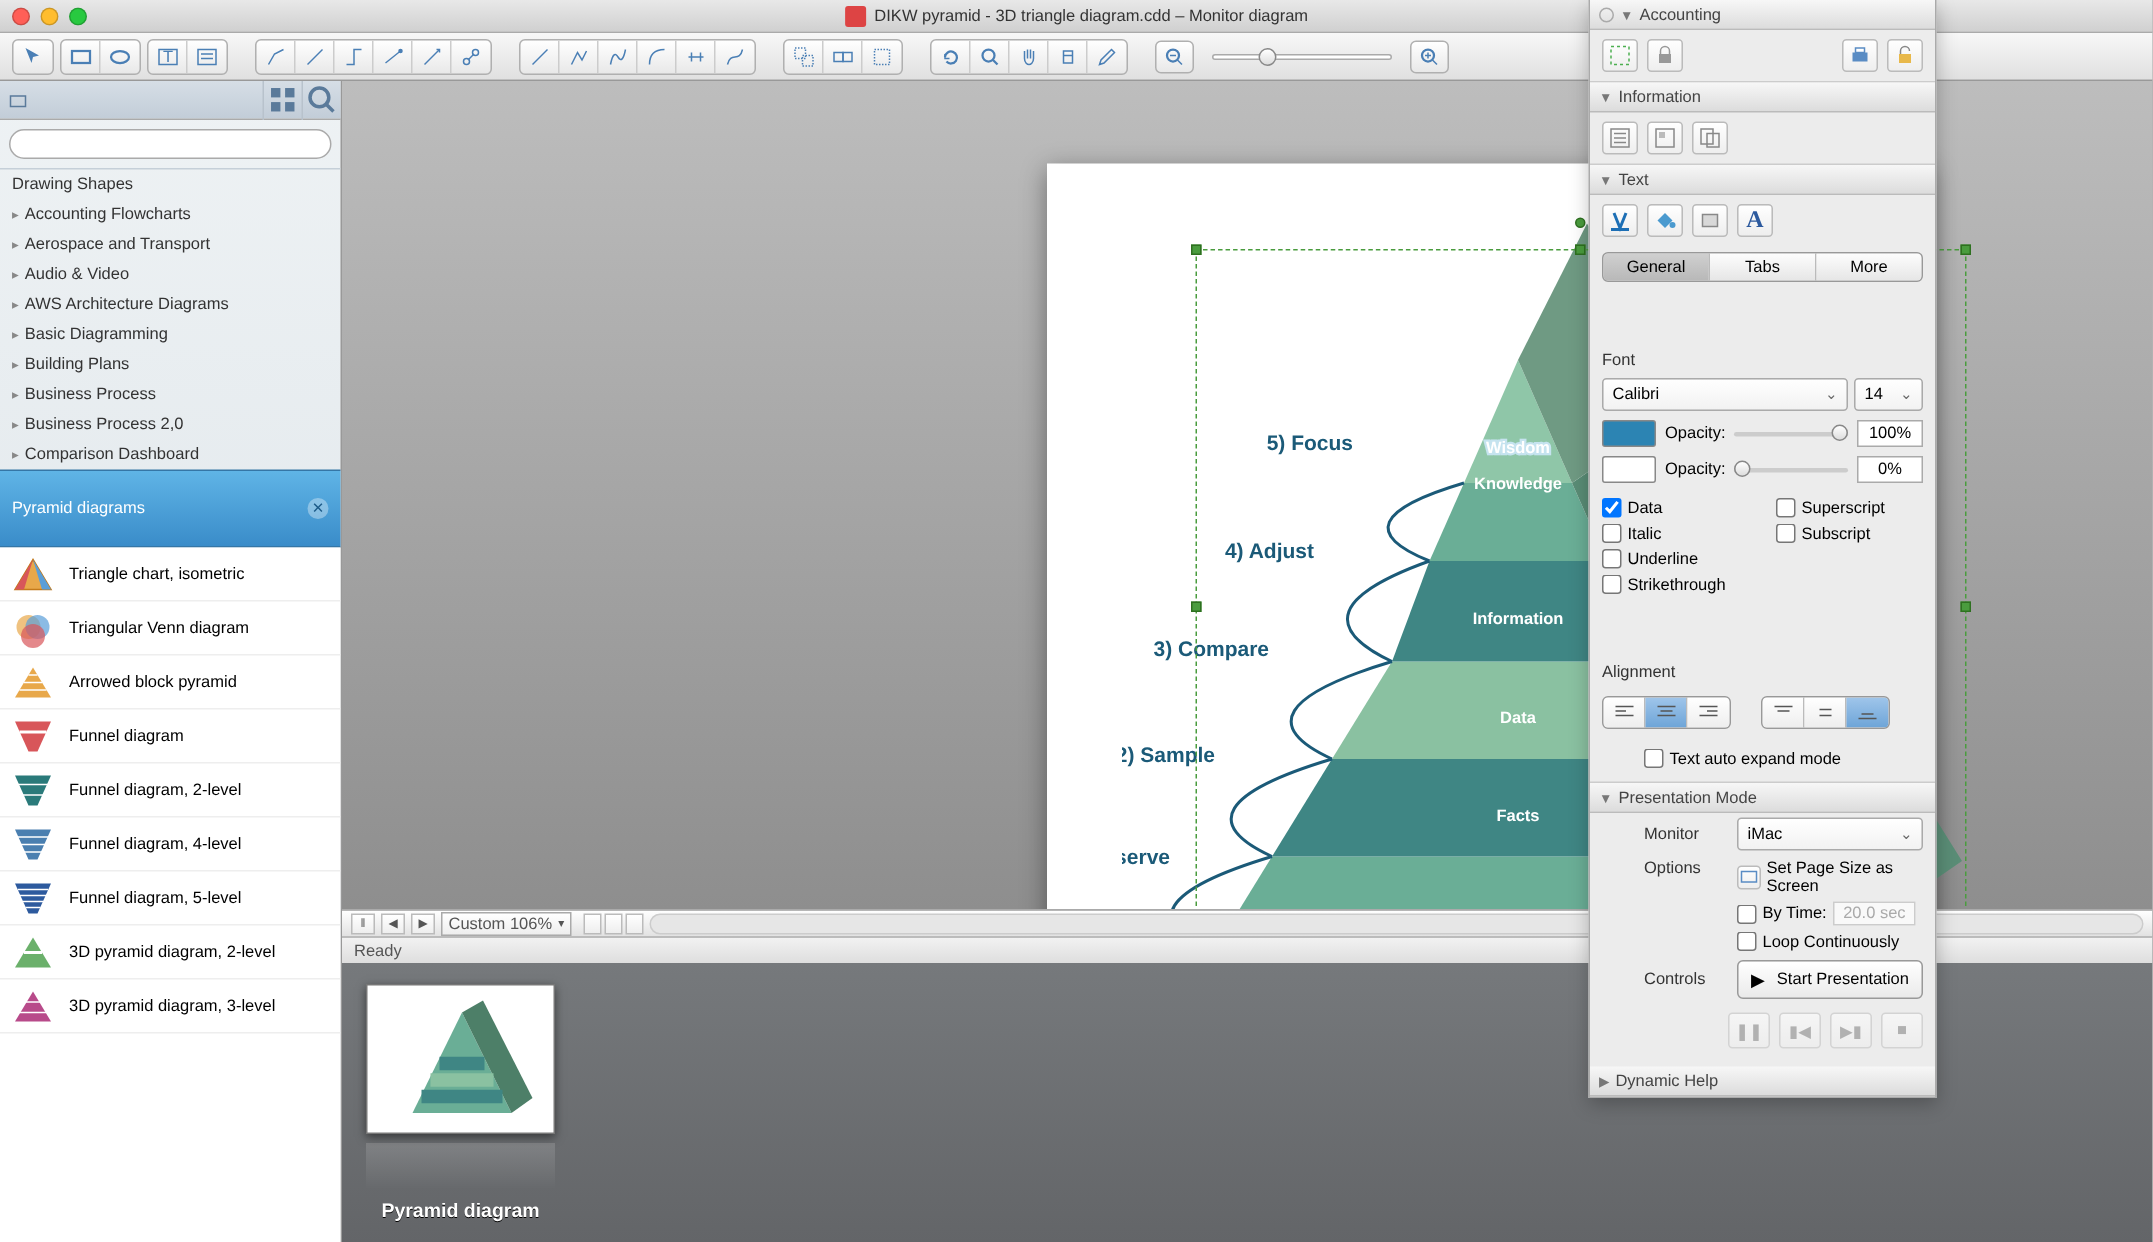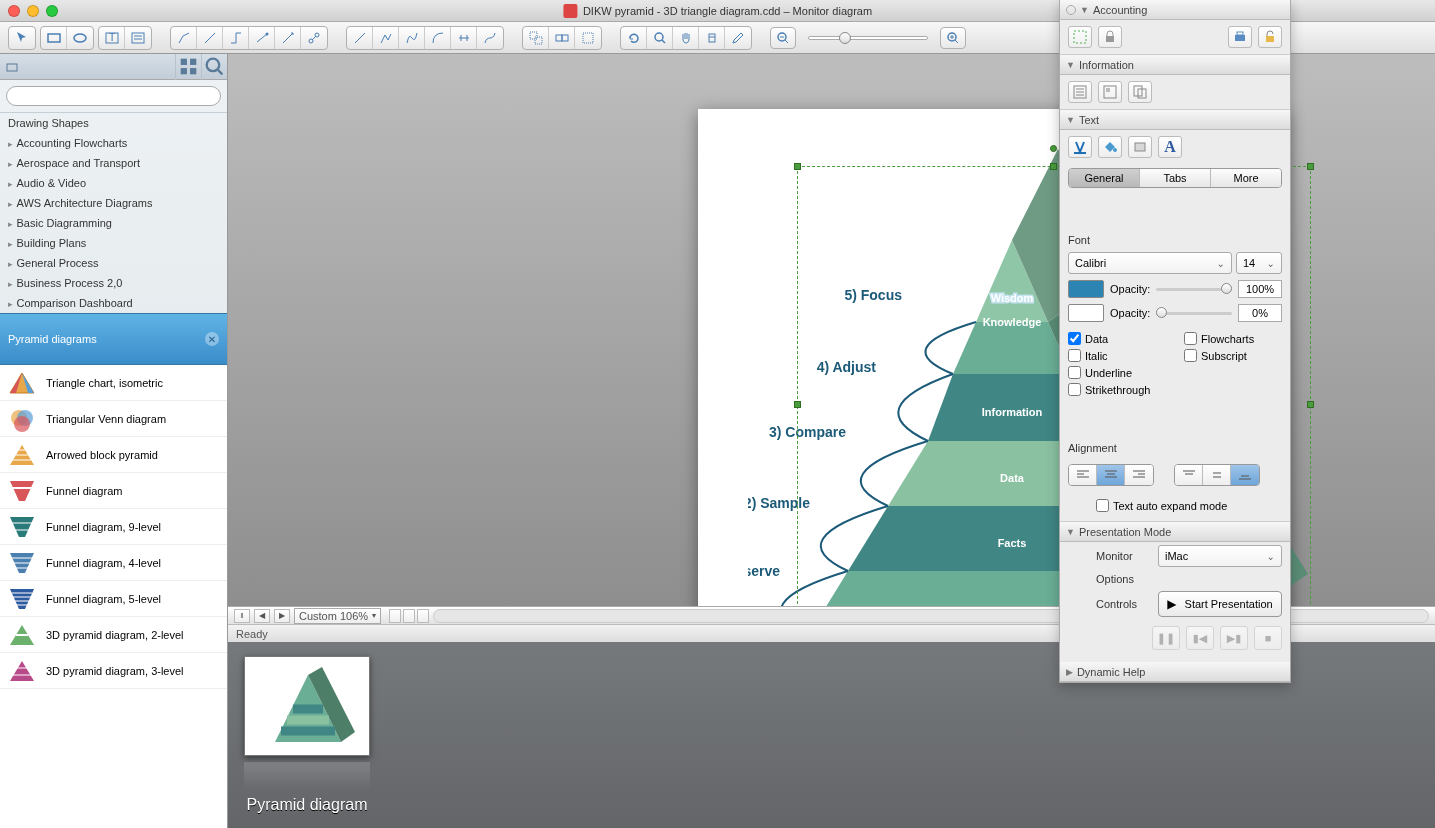--- a/index.html
+++ b/index.html
@@ -57,21 +57,21 @@
 .stat-btn { width: 16px; height: 14px; border: 1px solid #bbb; background: linear-gradient(#fff,#eee); display: flex; align-items: center; justify-content: center; font-size: 8px; }
 .zoom-select { height: 16px; border: 1px solid #aaa; padding: 0 4px; background: linear-gradient(#fff,#eee); display: flex; align-items: center; gap: 4px; justify-content: center; }
 .hscroll { flex: 1; height: 14px; background: #e6e6e6; border: 1px solid #ccc; border-radius: 7px; }
 .ready-bar { height: 18px; background: linear-gradient(#f2f2f2,#dedede); border-top: 1px solid #bbb; padding: 0 8px; display: flex; align-items: center; font-size: 11px; color: #555; }
 
 
 .slide-strip { height: 186px; background: linear-gradient(180deg,#76797c,#636568); padding: 14px; display: flex; gap: 12px; }
 .slide-thumb { width: 130px; display: flex; flex-direction: column; align-items: center; gap: 6px; }
 .slide-img { width: 126px; height: 100px; background: #fff; border: 1px solid #777; box-shadow: 0 2px 6px rgba(0,0,0,0.5); position: relative; }
 .slide-reflect { width: 126px; height: 40px; background: linear-gradient(180deg, rgba(255,255,255,0.15), rgba(255,255,255,0)); }
-.slide-name { color: #fff; font-size: 16px; text-shadow: 0 1px 0 #000; }
+.slide-name { color: #fff; font-size: 13px; text-shadow: 0 1px 0 #000; font-weight: bold; }
 
 
 .inspector { position: absolute; right: 144px; top: 0; width: 232px; background: #ececec; border: 1px solid #aaa; border-top: none; box-shadow: 0 4px 12px rgba(0,0,0,0.25); display: flex; flex-direction: column; font-size: 11px; z-index: 100; }
 .insp-panel-hdr { height: 20px; background: linear-gradient(#f7f7f7,#dcdcdc); border-bottom: 1px solid #bbb; display: flex; align-items: center; padding: 0 6px; gap: 4px; color: #444; }
 .insp-panel-hdr .disc { font-size: 9px; color: #777; }
 .insp-body { padding: 6px 8px; display: flex; flex-direction: column; gap: 6px; border-bottom: 1px solid #ccc; }
 .icon-row { display: flex; gap: 6px; }
 .insp-icon { width: 24px; height: 22px; border: 1px solid #bbb; background: linear-gradient(#fff,#eee); border-radius: 3px; display: flex; align-items: center; justify-content: center; }
 .seg-tabs { display: flex; border: 1px solid #999; border-radius: 4px; overflow: hidden; margin: 4px 8px; }
 .seg-tab { flex: 1; text-align: center; padding: 3px 0; background: linear-gradient(#fdfdfd,#e6e6e6); border-right: 1px solid #bbb; }
@@ -321,21 +321,21 @@
     </div>
     <div class="sb-search"><input type="text" placeholder="" style=""></div>
     <div class="sb-cat" style="padding-left:8px;font-weight:normal">Drawing Shapes</div>
     <div id="sb-cats">
         <div class="sb-cat expand">Accounting Flowcharts</div>
         <div class="sb-cat expand">Aerospace and Transport</div>
         <div class="sb-cat expand">Audio &amp; Video</div>
         <div class="sb-cat expand">AWS Architecture Diagrams</div>
         <div class="sb-cat expand">Basic Diagramming</div>
         <div class="sb-cat expand">Building Plans</div>
-        <div class="sb-cat expand">General Process</div>
+        <div class="sb-cat expand">Business Process</div>
         <div class="sb-cat expand">Business Process 2,0</div>
         <div class="sb-cat expand">Comparison Dashboard</div>
       </div>
     <div class="sb-sectiontitle">
       <span>Pyramid diagrams</span>
       <span class="sb-close">✕</span>
     </div>
     <div class="shape-list" id="shape-list">
         <div class="shape-item">
           <div class="shape-thumb">
@@ -378,21 +378,21 @@
           <span>Funnel diagram</span>
         </div>
         <div class="shape-item">
           <div class="shape-thumb">
             <svg width="30" height="26">
               <polygon points="3,3 27,3 18,23 12,23" fill="#2a7a7a"></polygon>
               <line x1="5" y1="9" x2="25" y2="9" stroke="#fff"></line>
               <line x1="8" y1="16" x2="22" y2="16" stroke="#fff"></line>
             </svg>
           </div>
-          <span>Funnel diagram, 9-level</span>
+          <span>Funnel diagram, 2-level</span>
         </div>
         <div class="shape-item">
           <div class="shape-thumb">
             <svg width="30" height="26">
               <polygon points="3,3 27,3 18,23 12,23" fill="#4a7fb0"></polygon>
               <line x1="5" y1="8" x2="25" y2="8" stroke="#fff"></line>
               <line x1="7" y1="13" x2="23" y2="13" stroke="#fff"></line>
               <line x1="9" y1="18" x2="21" y2="18" stroke="#fff"></line>
             </svg>
           </div>
@@ -647,21 +647,21 @@
         </div>
       <div class="op-val">0%</div>
     </div>
     <div class="cb-row">
       <label class="cb">
           <input type="checkbox" checked="" style="">
           <span>Data</span>
         </label>
       <label class="cb">
           <input type="checkbox" style="">
-          <span>Flowcharts</span>
+          <span>Superscript</span>
         </label>
       <label class="cb">
           <input type="checkbox" style="">
           <span>Italic</span>
         </label>
       <label class="cb">
           <input type="checkbox" style="">
           <span>Subscript</span>
         </label>
       <label class="cb">
@@ -732,20 +732,39 @@
     </div>
   <div style="padding-bottom:6px">
     <div class="form-row">
       <span class="form-label">Monitor</span>
       <div class="combo">
           <span>iMac</span>
         </div>
     </div>
     <div class="form-row" style="align-items:flex-start">
       <span class="form-label">Options</span>
+      <div style="flex:1;display:flex;flex-direction:column;gap:4px">
+        <label class="cb" style="width:auto">
+            <div class="insp-icon" style="width:18px;height:16px">
+              <svg width="12" height="12">
+                <rect x="1" y="2" width="10" height="7" fill="none" stroke="#5a8cc4"></rect>
+              </svg>
+            </div>
+            <span>Set Page Size as Screen</span>
+          </label>
+        <label class="cb" style="width:auto">
+            <input type="checkbox" style="">
+            <span>By Time:</span>
+            <span style="border:1px solid #ccc;padding:1px 6px;background:#f9f9f9;color:#aaa">20.0 sec</span>
+          </label>
+        <label class="cb" style="width:auto">
+            <input type="checkbox" style="">
+            <span>Loop Continuously</span>
+          </label>
+      </div>
     </div>
     <div class="form-row">
       <span class="form-label">Controls</span>
       <div class="pres-btn">
           <span style="font-size:12px">▶</span>
           <span>Start Presentation</span>
         </div>
     </div>
     <div class="pres-ctrls">
       <div class="pc-btn">❚❚</div>

